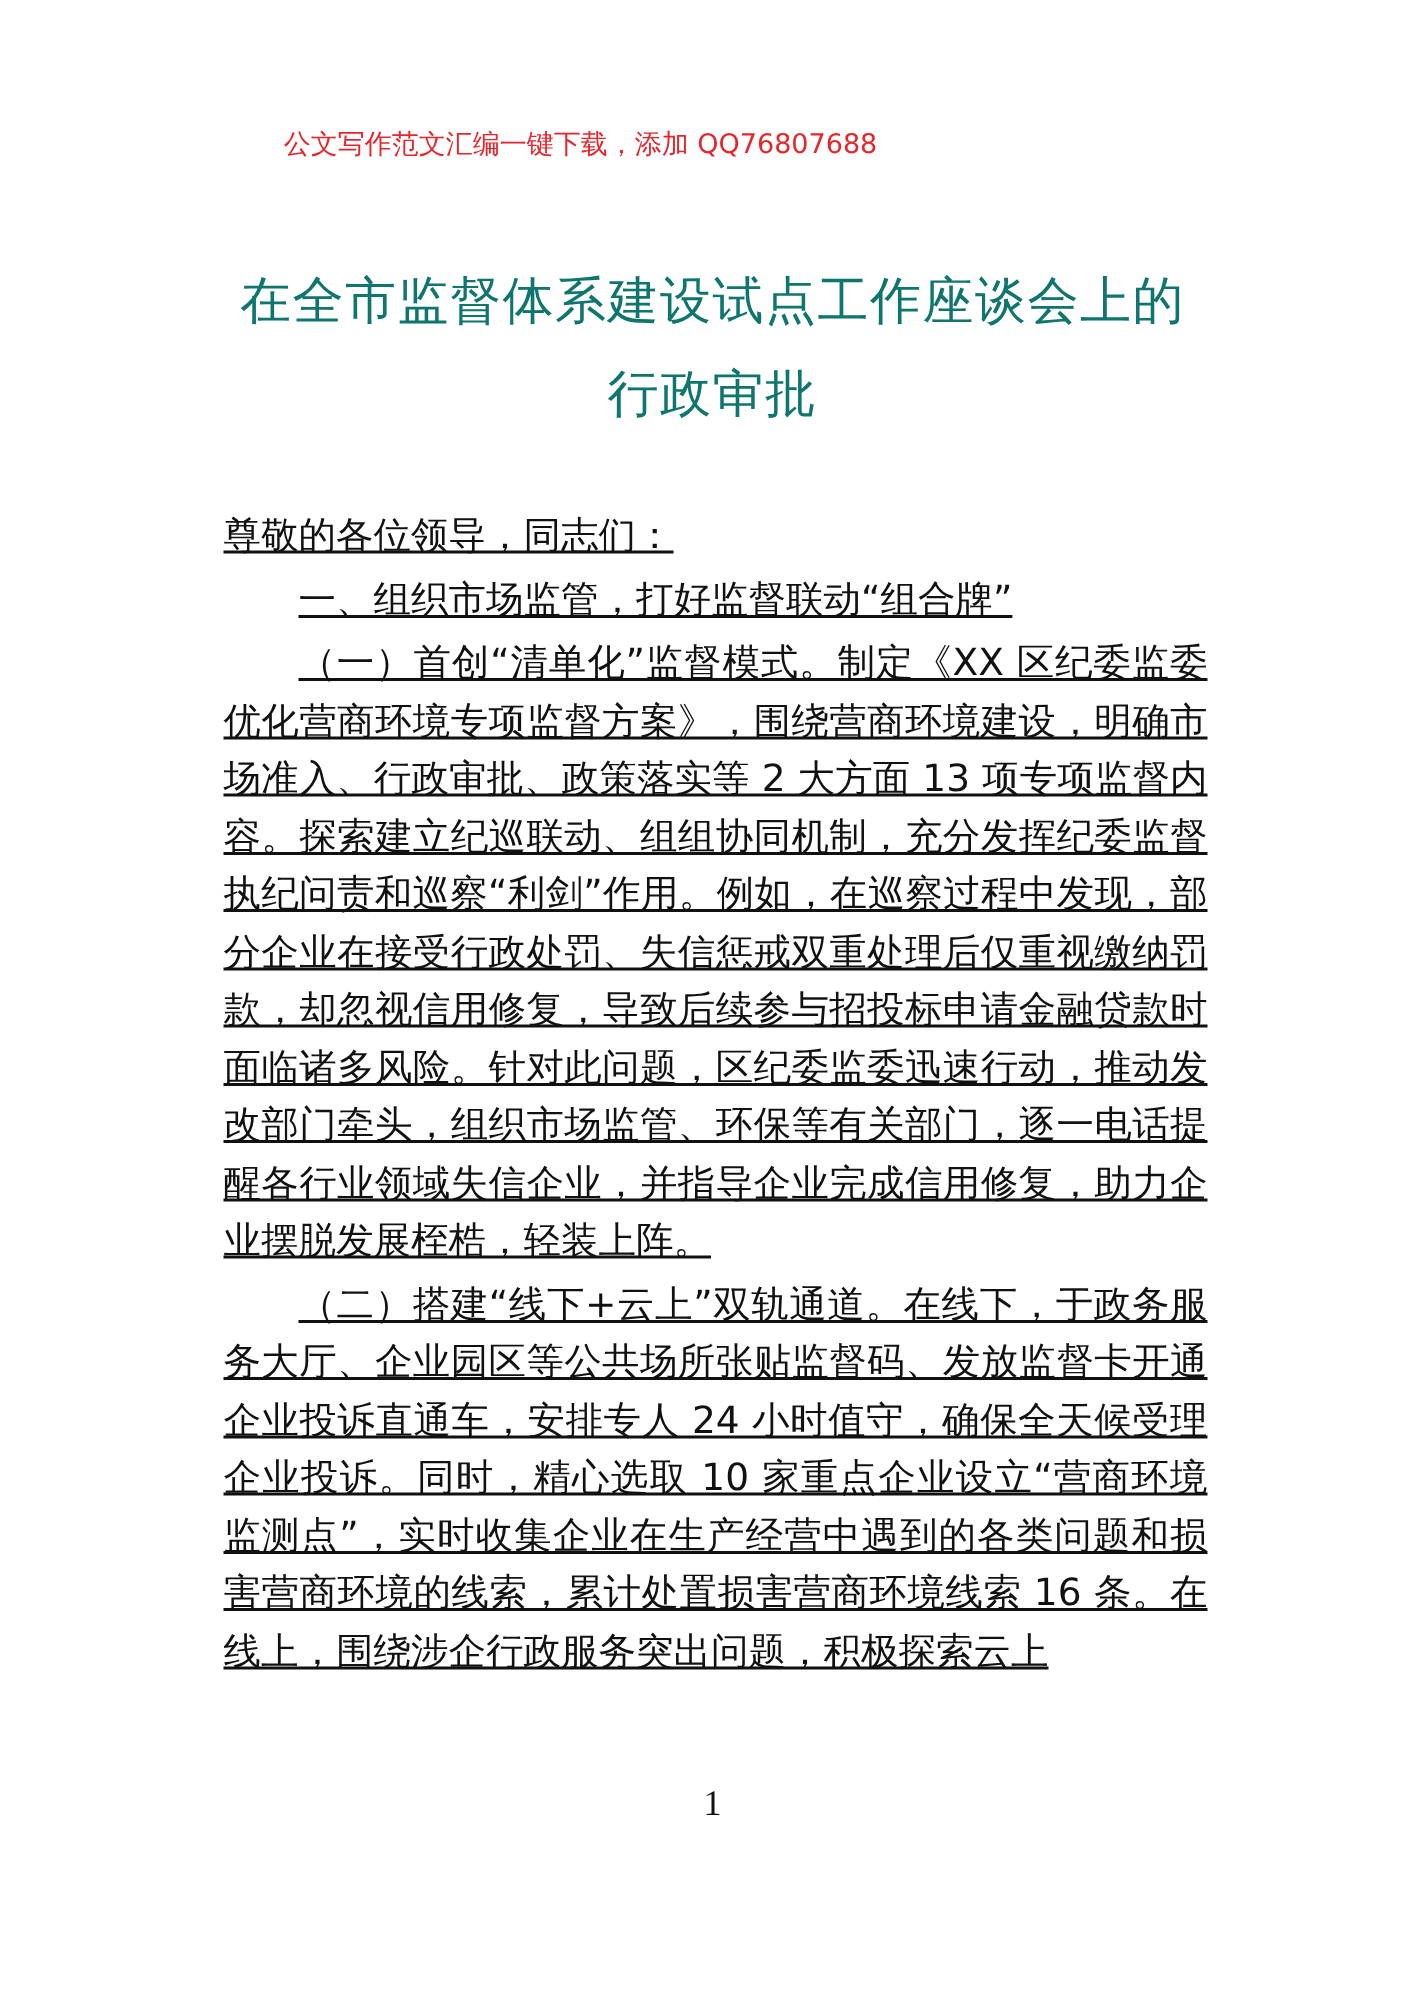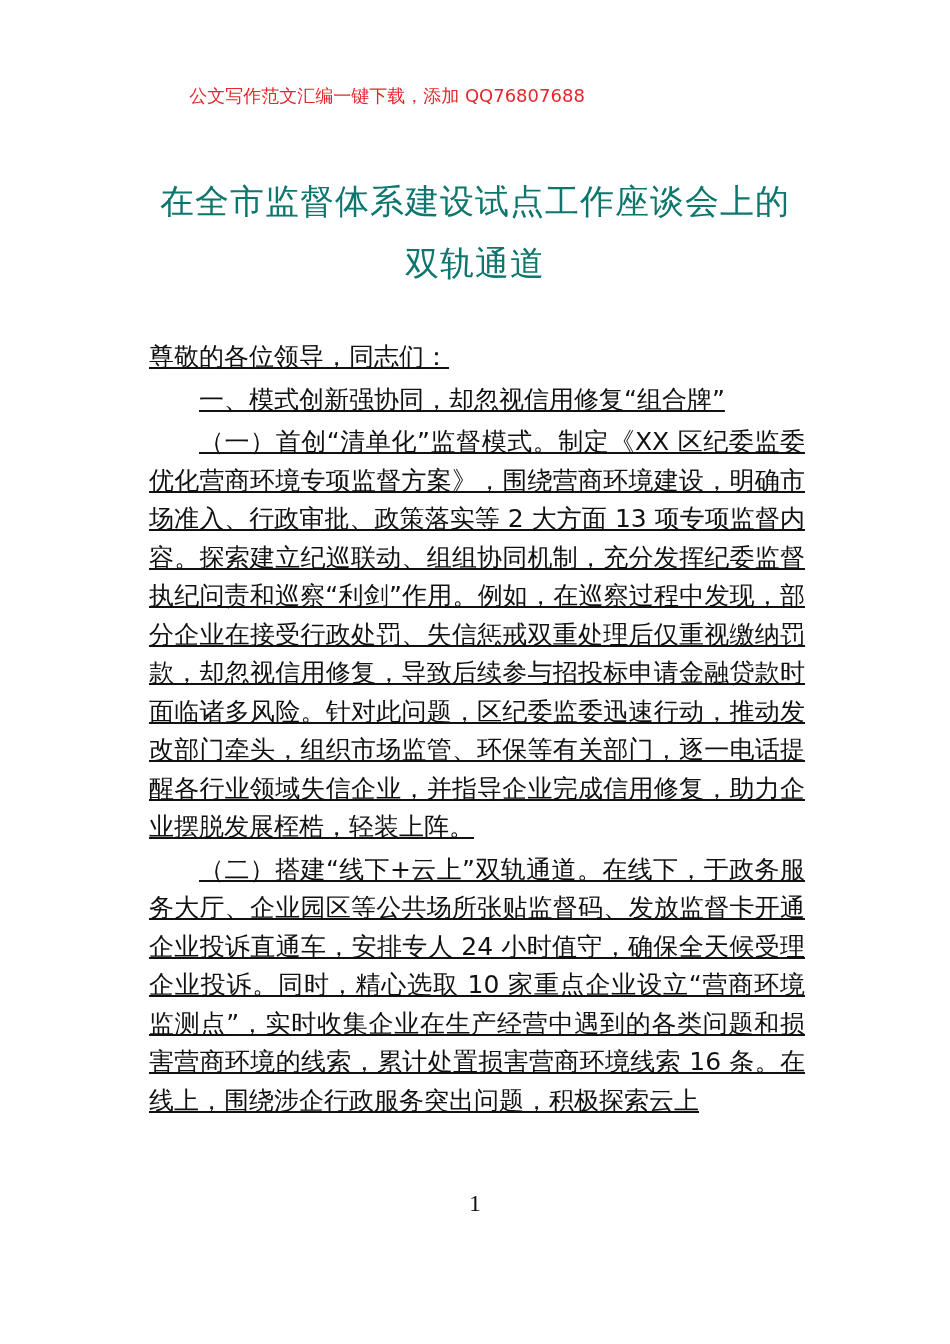--- a/index.html
+++ b/index.html
@@ -65,23 +65,23 @@
     color: #111111;
   }
 </style>
 </head>
 <body>
 
 <div class="header-note">公文写作范文汇编一键下载，添加 QQ76807688</div>
 
 <div class="doc-title">
   <div>在全市监督体系建设试点工作座谈会上的</div>
-  <div>双轨通道</div>
+  <div>行政审批</div>
 </div>
 
 <div class="body">
   <p>尊敬的各位领导，同志们：</p>
-  <p class="indent">一、模式创新强协同，却忽视信用修复“组合牌”</p>
+  <p class="indent">一、组织市场监管，打好监督联动“组合牌”</p>
   <p class="indent">（一）首创“清单化”监督模式。制定《XX 区纪委监委优化营商环境专项监督方案》，围绕营商环境建设，明确市场准入、行政审批、政策落实等 2 大方面 13 项专项监督内容。探索建立纪巡联动、组组协同机制，充分发挥纪委监督执纪问责和巡察“利剑”作用。例如，在巡察过程中发现，部分企业在接受行政处罚、失信惩戒双重处理后仅重视缴纳罚款，却忽视信用修复，导致后续参与招投标申请金融贷款时面临诸多风险。针对此问题，区纪委监委迅速行动，推动发改部门牵头，组织市场监管、环保等有关部门，逐一电话提醒各行业领域失信企业，并指导企业完成信用修复，助力企业摆脱发展桎梏，轻装上阵。</p>
   <p class="indent">（二）搭建“线下+云上”双轨通道。在线下，于政务服务大厅、企业园区等公共场所张贴监督码、发放监督卡开通企业投诉直通车，安排专人 24 小时值守，确保全天候受理企业投诉。同时，精心选取 10 家重点企业设立“营商环境监测点”，实时收集企业在生产经营中遇到的各类问题和损害营商环境的线索，累计处置损害营商环境线索 16 条。在线上，围绕涉企行政服务突出问题，积极探索云上</p>
 </div>
 
 <div class="page-number">1</div>
 
 </body></html>

